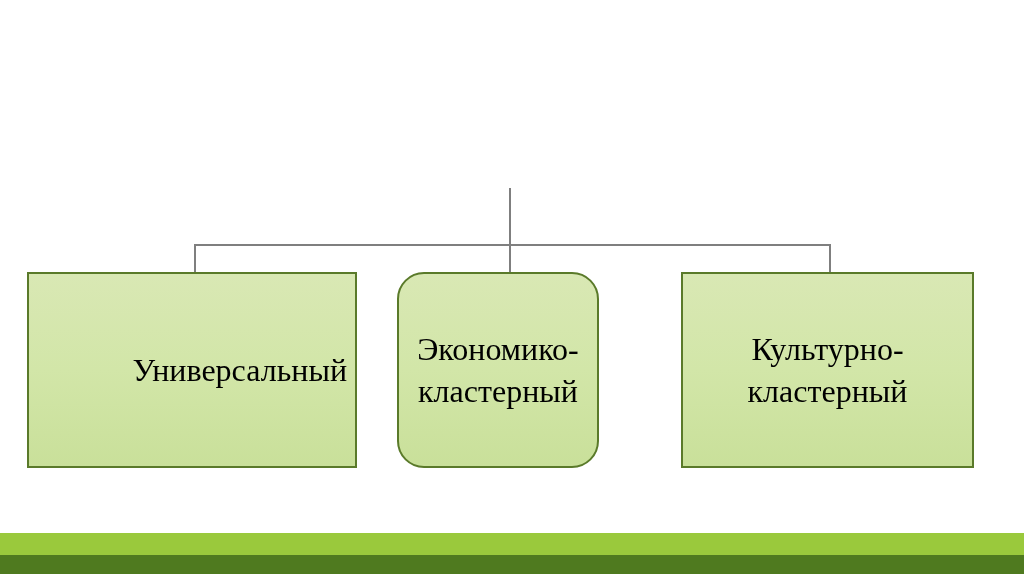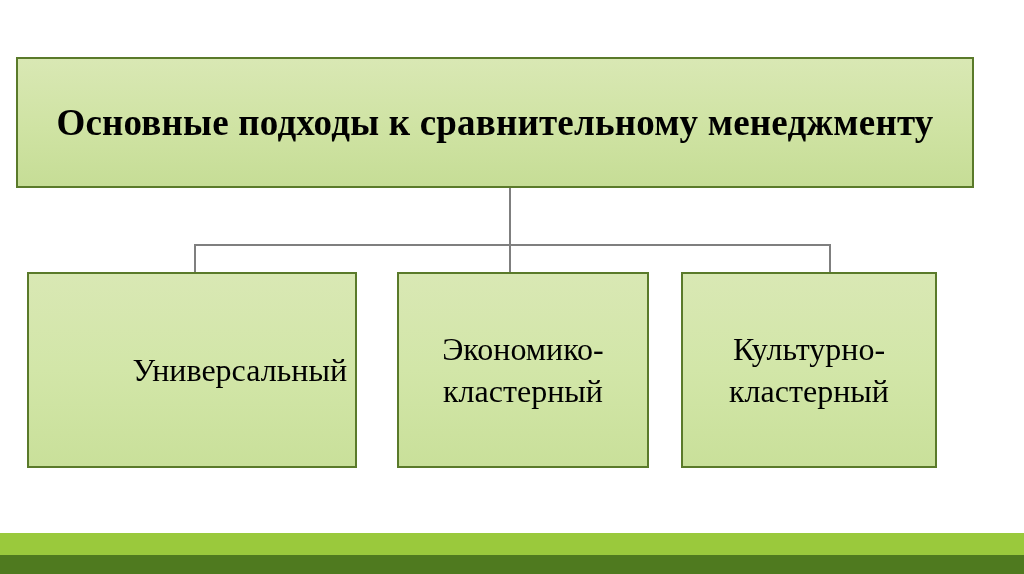--- a/index.html
+++ b/index.html
@@ -83,22 +83,22 @@
     top: 272px;
     height: 196px;
     box-sizing: border-box;
     border: 2px solid #5a7a2a;
     background: linear-gradient(to bottom, #d9e8b4 0%, #d2e6a8 50%, #c9e09a 100%);
     display: flex;
     align-items: center;
     justify-content: center;
   }
   .leaf-1 { left: 27px;  width: 330px; justify-content: flex-end; }
-  .leaf-2 { left: 397px; width: 252px; }
-  .leaf-3 { left: 681px; width: 256px; }
+  .leaf-2 { left: 397px; width: 202px; border-radius: 27px; }
+  .leaf-3 { left: 681px; width: 293px; }
 
   .leaf-text {
     font-family: "Liberation Serif", serif;
     font-size: 32px;
     line-height: 1.32;
     color: #000000;
     text-align: center;
     padding: 0 8px;
     white-space: pre-line;
   }
@@ -119,23 +119,20 @@
     width: 1024px;
     height: 19px;
     background: #4f7a1f;
   }
 </style>
 </head>
 <body>
 
 <div id="slide">
 
-  <div class="title-box">
-    <div class="title-text">Основные подходы к сравнительному менеджменту</div>
-  </div>
 
   <div class="conn conn-v-main"></div>
   <div class="conn conn-h"></div>
   <div class="conn conn-v-left"></div>
   <div class="conn conn-v-mid"></div>
   <div class="conn conn-v-right"></div>
 
   <div class="leaf leaf-1">
     <div class="leaf-text">Универсальный</div>
   </div>

